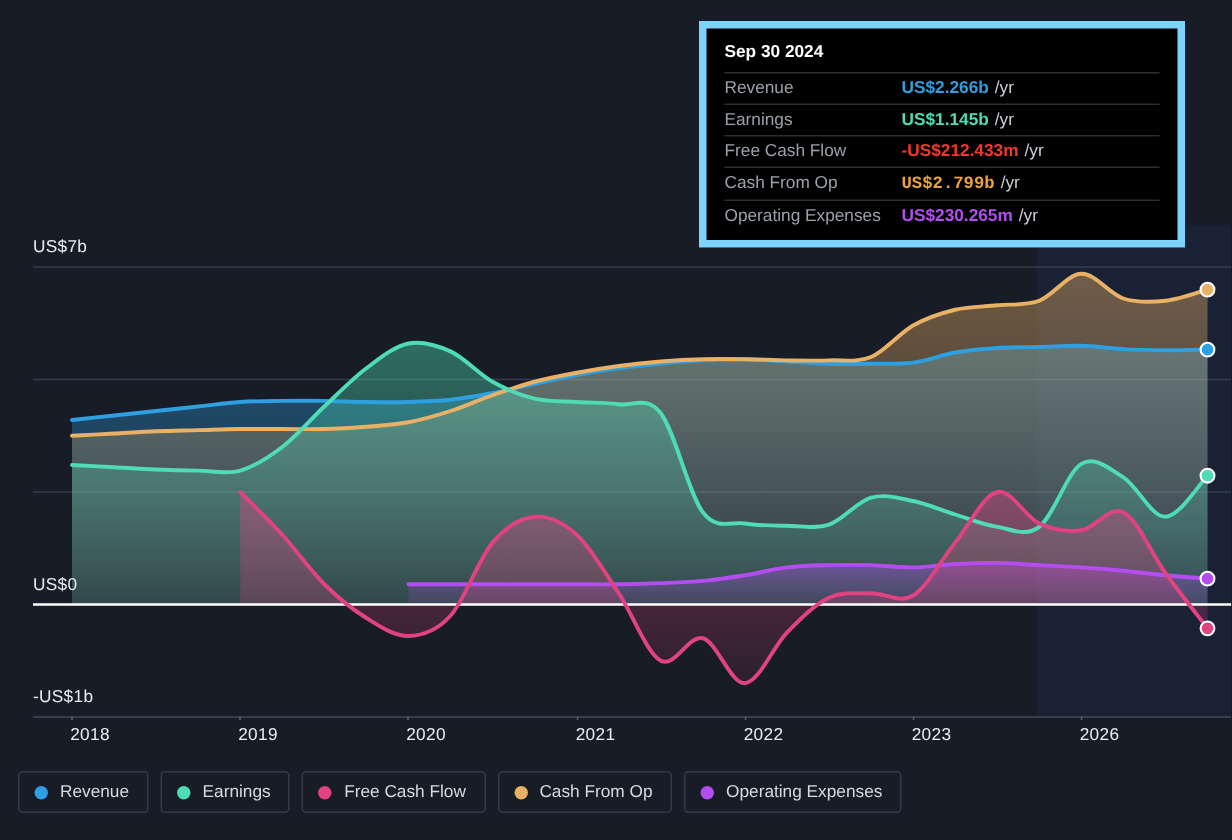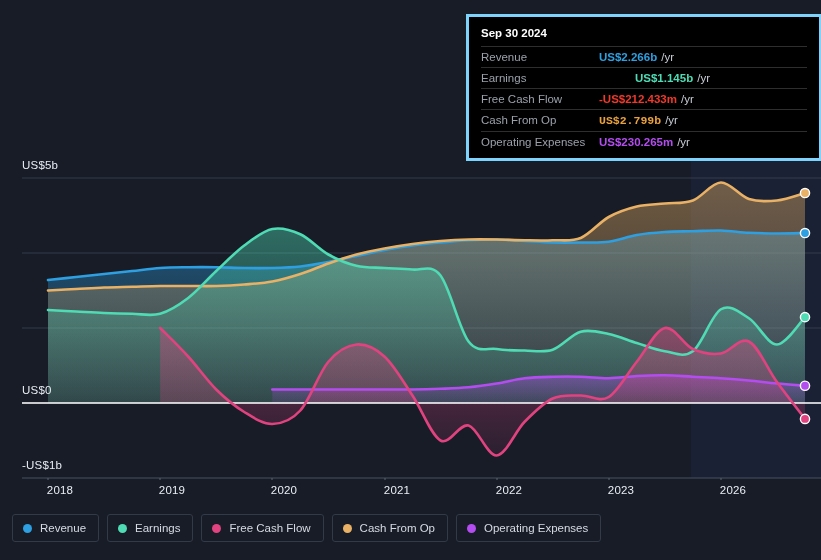--- a/index.html
+++ b/index.html
@@ -23,22 +23,22 @@
   }
   
   .xlab {
     position: absolute; top: 484px;
     font-size: 11.5px; color: #eaeef4; letter-spacing: .2px;
     transform: translateX(-50%); white-space: nowrap; margin-left: 12px;
   }
 
   
   #tooltip {
-    position: absolute; left: 466px; top: 14px; width: 356px;
-    background: #000; border: 3px solid #7dd3fc;
+    position: absolute; left: 466px; top: 14px; width: 324px;
+    background: #000; border: 5px solid #7dd3fc;
     padding: 8px 12px 6px 12px;
   }
   #tooltip .tt-date {
     font-size: 11.5px; font-weight: bold; color: #ffffff;
     padding: 2px 0 7px 0;
   }
   .tt-row {
     display: flex; align-items: baseline;
     border-top: 1px solid #2e2e2e;
     padding: 4px 0 4px 0;
@@ -133,21 +133,21 @@
         <g>
           <circle cx="805" cy="193.07500000000002" r="4.6" fill="#e9b165" stroke="#ffffff" stroke-width="1.4"></circle>
           <circle cx="805" cy="233.05" r="4.6" fill="#2e9fe0" stroke="#ffffff" stroke-width="1.4"></circle>
           <circle cx="805" cy="317.125" r="4.6" fill="#4fdbb4" stroke="#ffffff" stroke-width="1.4"></circle>
           <circle cx="805" cy="385.75" r="4.6" fill="#b44df0" stroke="#ffffff" stroke-width="1.4"></circle>
           <circle cx="805" cy="418.9" r="4.6" fill="#e0437f" stroke="#ffffff" stroke-width="1.4"></circle>
         </g>
       </svg>
   </div>
 
-  <div class="ylab" style="top:159px">US$5b</div>
+  <div class="ylab" style="top:159px">US$7b</div>
   <div class="ylab" style="top:384px">US$0</div>
   <div class="ylab" style="top:459px">-US$1b</div>
 
   <div class="xlab" style="left:48px">2018</div>
   <div class="xlab" style="left:160px">2019</div>
   <div class="xlab" style="left:272px">2020</div>
   <div class="xlab" style="left:385px">2021</div>
   <div class="xlab" style="left:497px">2022</div>
   <div class="xlab" style="left:609px">2023</div>
   <div class="xlab" style="left:721px">2026</div>
@@ -155,21 +155,21 @@
   <div id="tooltip">
     <div class="tt-date">Sep 30 2024</div>
     <div id="tooltip-rows">
         <div class="tt-row">
           <div class="tt-key">Revenue</div>
           <div class="tt-val" style="color: rgb(46, 159, 224);">US$2.266b</div>
           <div class="tt-unit">/yr</div>
         </div>
         <div class="tt-row">
           <div class="tt-key">Earnings</div>
-          <div class="tt-val" style="color: rgb(79, 219, 180); margin-left: 36px;">US$1.145b</div>
+          <div class="tt-val" style="color: rgb(79, 219, 180);">US$1.145b</div>
           <div class="tt-unit">/yr</div>
         </div>
         <div class="tt-row">
           <div class="tt-key">Free Cash Flow</div>
           <div class="tt-val" style="color: rgb(240, 57, 43);">-US$212.433m</div>
           <div class="tt-unit">/yr</div>
         </div>
         <div class="tt-row">
           <div class="tt-key">Cash From Op</div>
           <div class="tt-val" style="color: rgb(233, 162, 61); font-family: Liberation Mono, monospace;">US$2.799b</div>

